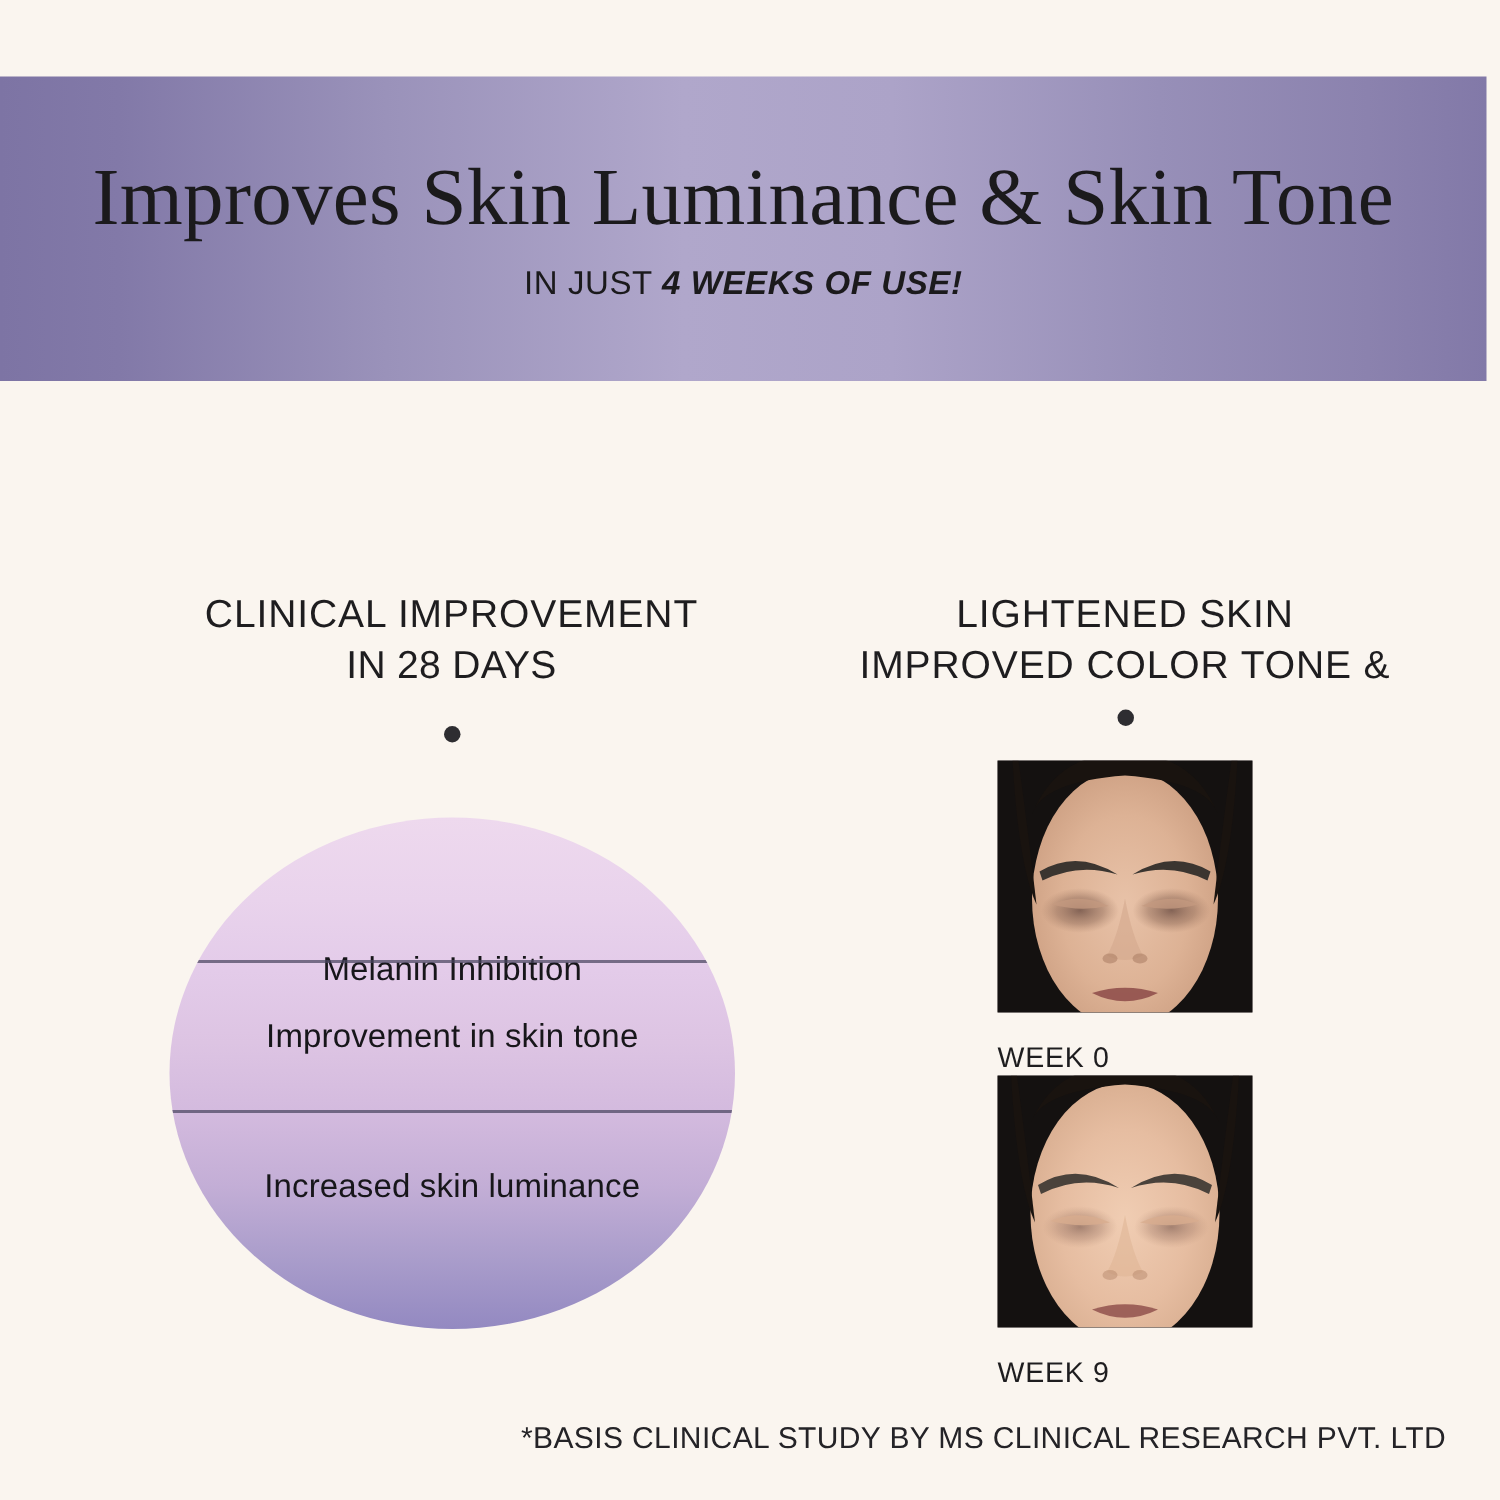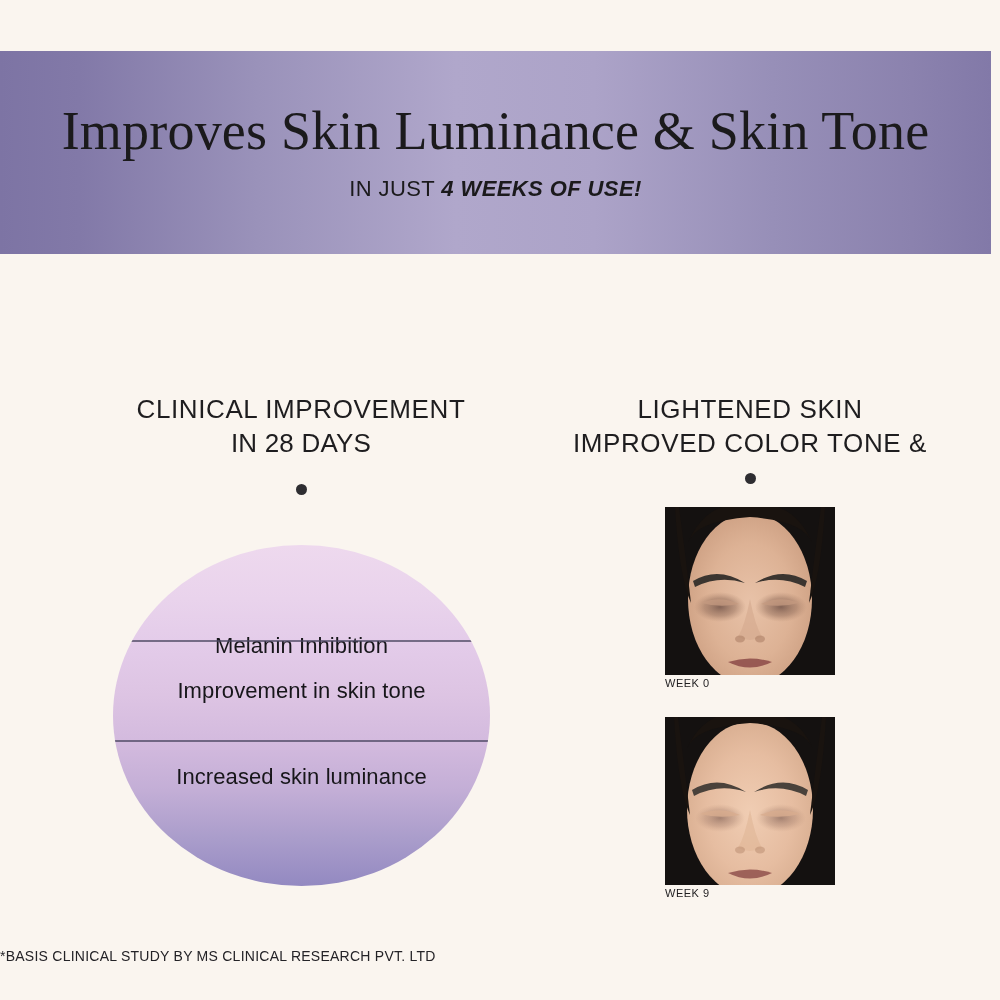--- a/index.html
+++ b/index.html
@@ -146,21 +146,21 @@
     right: 0;
     text-align: center;
     color: #17161a;
     font-size: 22px;
     font-weight: 400;
     line-height: 1.42;
     letter-spacing: 0.1px;
   }
   #circle-label-1 { top: 57px; margin-top: 28px; }
   #circle-label-2 { top: 130px; }
-  #circle-label-3 { top: 216px; }
+  #circle-label-3 { top: 230px; }
 
   
   .photo-block {
     position: absolute;
     left: 665px;
     width: 170px;
   }
   #photo-block-0 { top: 507px; }
   #photo-block-1 { top: 717px; }
 
@@ -169,35 +169,35 @@
     width: 170px;
     height: 168px;
     overflow: hidden;
     background: #120f0e;
   }
   .photo-face {
     position: absolute;
     inset: 0;
   }
   .photo-caption {
-    margin-top: 2px;
-    font-size: 11px;
+    margin-top: 20px;
+    font-size: 19px;
     letter-spacing: 0.5px;
     color: #1e1d1f;
     font-weight: 400;
   }
 
   
   .footnote {
     position: absolute;
     left: 0;
     right: 0;
     top: 948px;
-    text-align: left;
-    font-size: 14px;
+    text-align: right;
+    font-size: 20px;
     letter-spacing: 0.25px;
     color: #242327;
     padding-right: 36px;
     box-sizing: border-box;
   }
 </style>
 </head>
 <body>
 
 <div class="banner">

